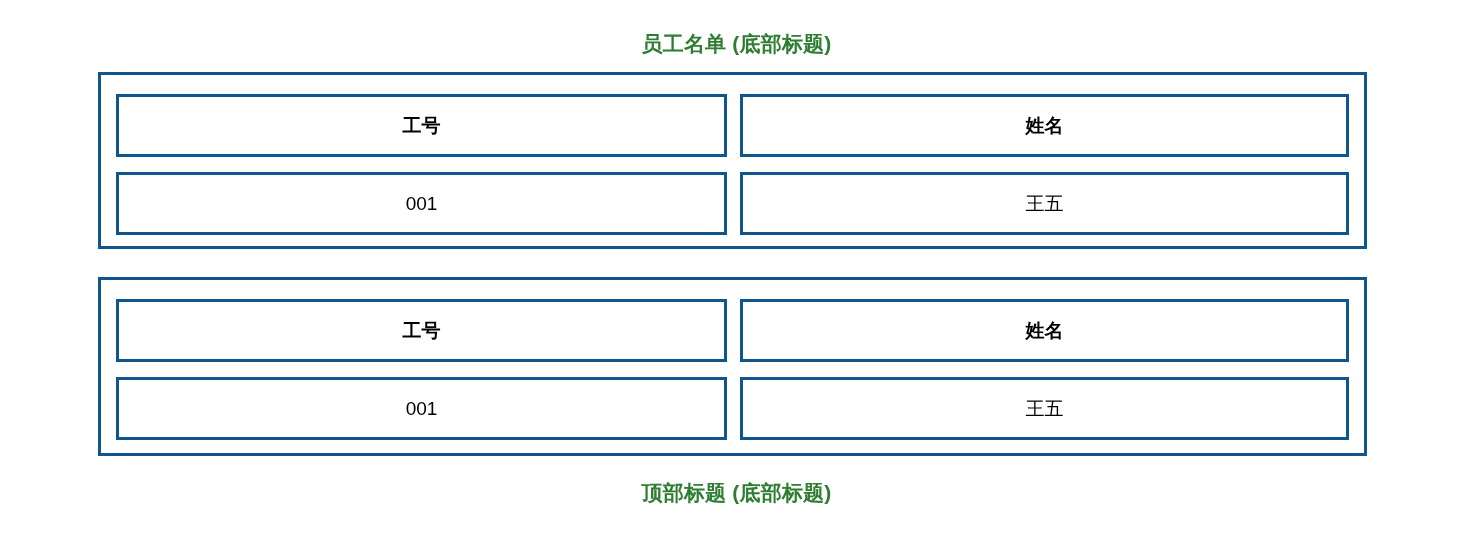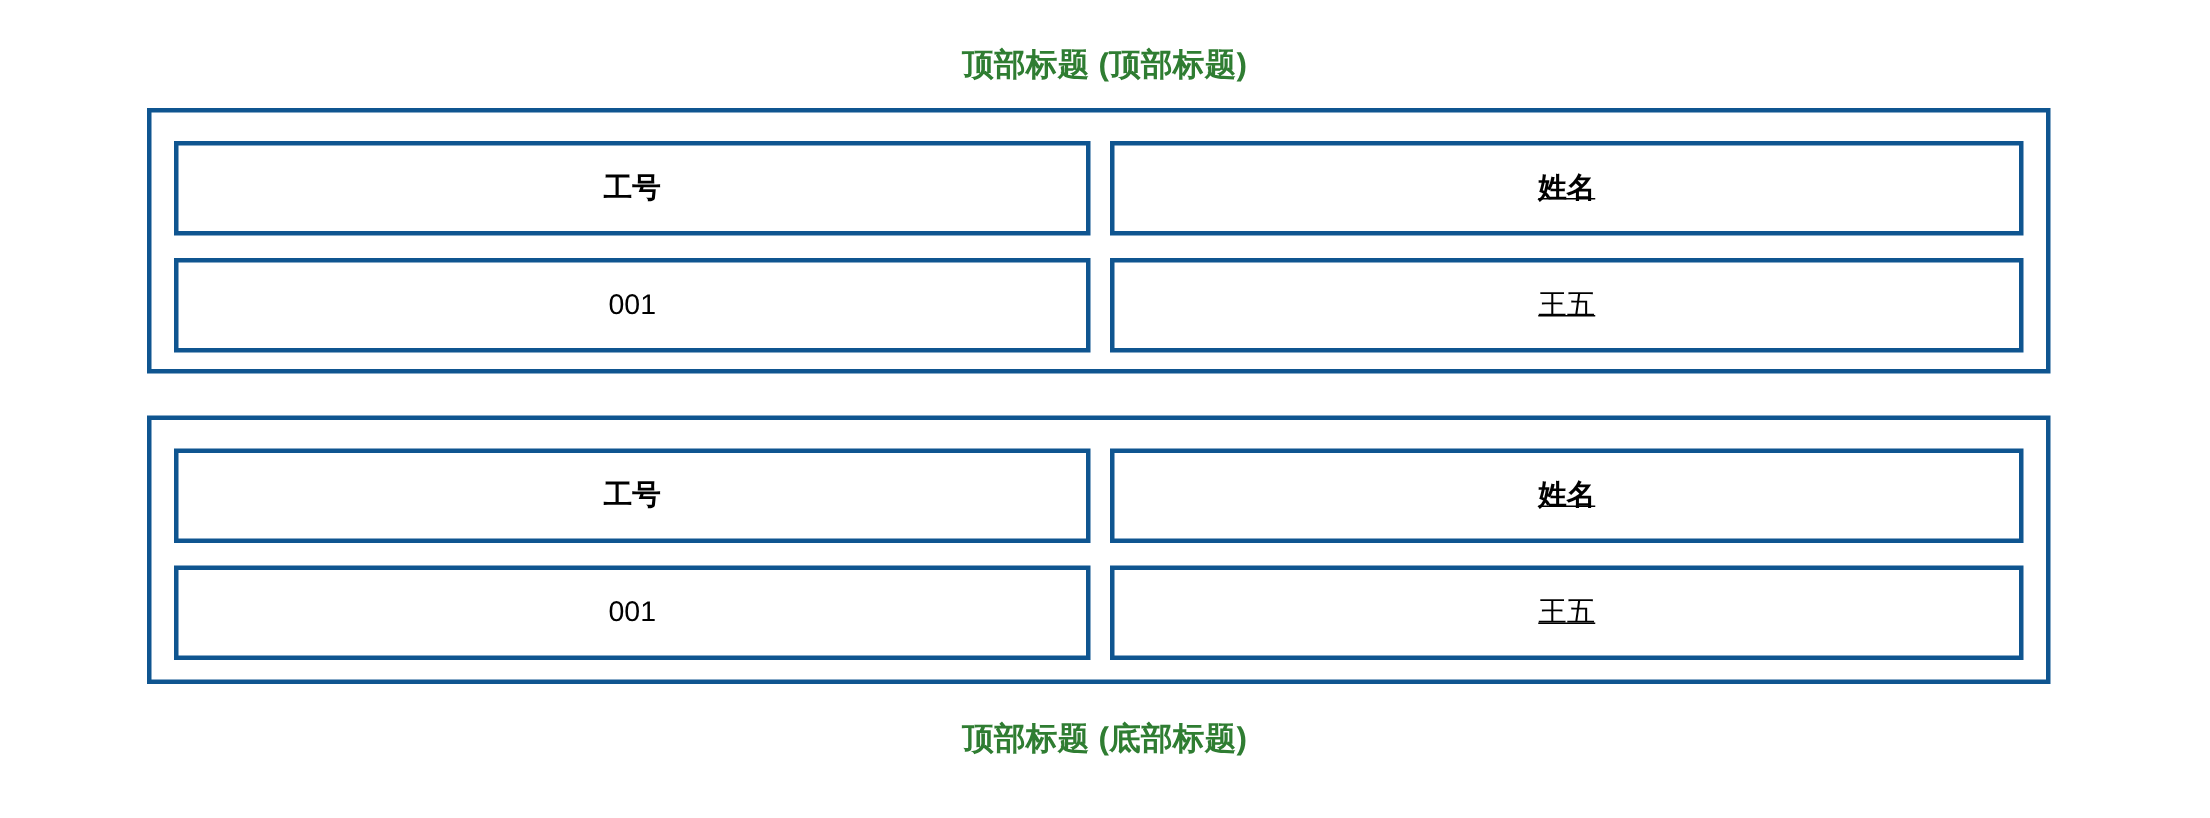--- a/index.html
+++ b/index.html
@@ -70,21 +70,21 @@
     border: 3px solid #0f5590;
     background: #ffffff;
     height: 63px;
     display: flex;
     align-items: center;
     justify-content: center;
     text-align: center;
     overflow: hidden;
   }
   .cell.col-id   { width: 613px; }
-  .cell.col-name { width: 611px; margin-left: 13px; text-decoration: underline; }
+  .cell.col-name { width: 611px; margin-left: 13px; }
 
   .cell-text {
     display: block;
     font-size: 19px;
     line-height: 1;
     color: #000000;
   }
   .cell.is-header .cell-text {
     font-weight: bold;
     font-size: 19px;
@@ -92,21 +92,21 @@
   .cell.is-data .cell-text {
     font-weight: normal;
     font-size: 19px;
   }
 </style>
 </head>
 <body>
 
 <div class="page">
 
-  <div class="caption caption-top">顶部标题 (顶部标题)</div>
+  <div class="caption caption-top">员工名单 (底部标题)</div>
 
   <div class="table-block top">
     <div class="row header-row">
       <div class="cell col-id is-header">
         <span class="cell-text">工号</span>
       </div>
       <div class="cell col-name is-header">
         <span class="cell-text">姓名</span>
       </div>
     </div>

